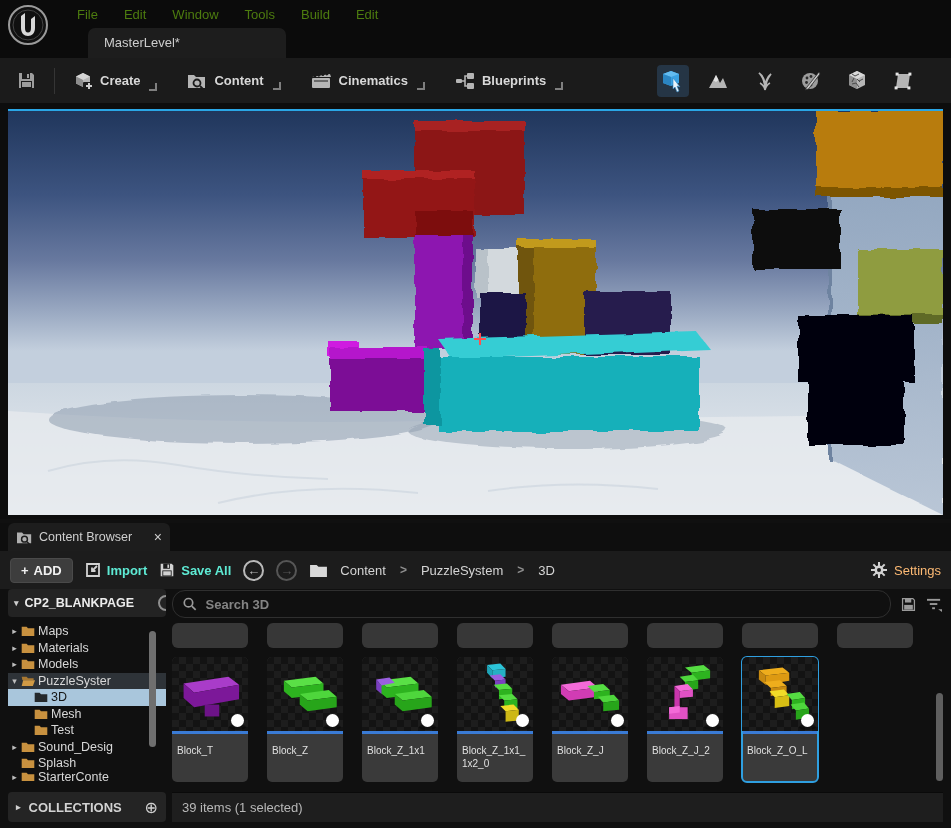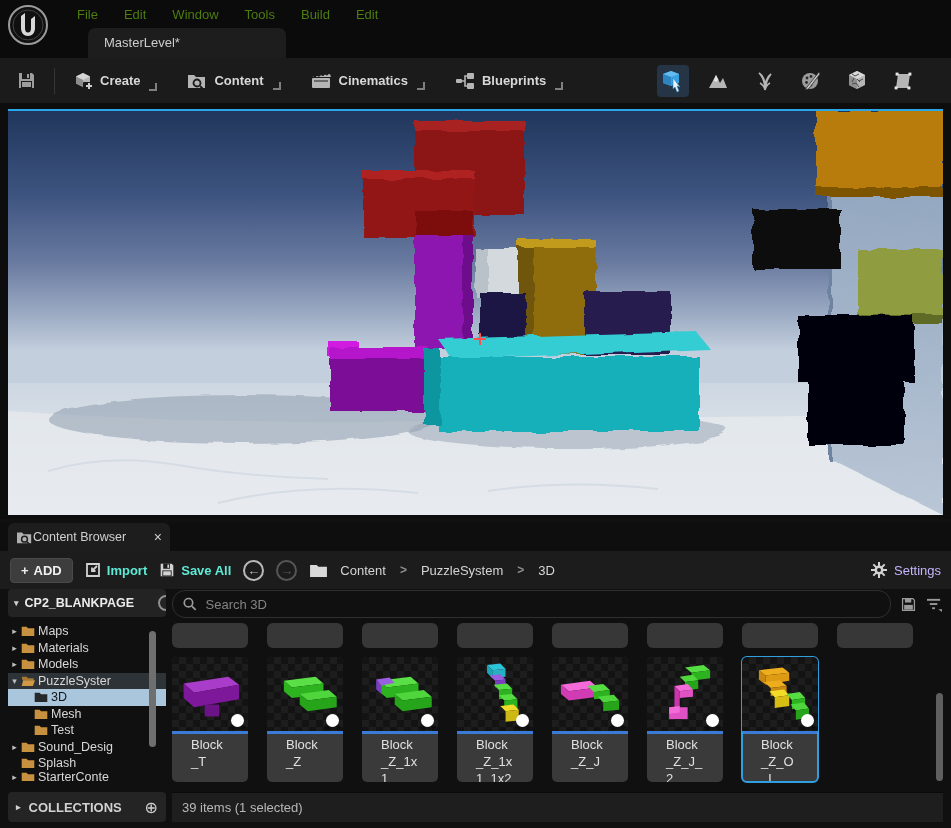--- a/index.html
+++ b/index.html
@@ -30,30 +30,30 @@
   .mode-btn.active{background:#253545;}
 
   
   .viewport-wrap{position:absolute;top:103px;left:0;right:0;height:416px;background:#0d0d0d;}
   .viewport{position:absolute;left:8px;right:8px;top:6px;bottom:4px;border-top:2px solid var(--viewport-focus-blue,#2aa6e6);overflow:hidden;background:#20365c;}
 
   
   .cb{position:absolute;top:519px;left:0;right:0;bottom:0;background:#101010;}
   .cb-tabstrip{position:absolute;top:4px;left:0;right:0;height:28px;background:#0e0e0e;}
   .cb-tab{position:absolute;left:8px;top:0;height:28px;width:162px;background:#1d1d1d;border-radius:6px 6px 0 0;
-    display:flex;align-items:center;gap:0;padding:0 8px;box-sizing:border-box;color:#cfcfcf;font-size:12.5px;}
+    display:flex;align-items:center;gap:6px;padding:0 8px;box-sizing:border-box;color:#cfcfcf;font-size:12.5px;}
   .cb-tab .close{margin-left:auto;color:#cfcfcf;font-size:14px;}
   .cb-toolbar{position:absolute;top:32px;left:0;right:0;height:38px;background:#1c1c1c;display:flex;align-items:center;padding:0 10px;box-sizing:border-box;gap:12px;}
   .add-btn{display:flex;align-items:center;gap:5px;background:#3d3d3d;border:1px solid #4a4a4a;border-radius:4px;color:#f0f0f0;font-weight:bold;font-size:13px;padding:4px 10px;}
   .cbt-btn{display:flex;align-items:center;gap:6px;color:#5eead4;font-size:13px;font-weight:bold;}
   .nav-circle{width:21px;height:21px;border-radius:50%;border:2px solid #b9b9b9;display:flex;align-items:center;justify-content:center;color:#b9b9b9;font-size:13px;box-sizing:border-box;}
   .nav-circle.disabled{border-color:#565656;color:#565656;}
   .crumb{color:#d4d4d4;font-size:13px;}
   .crumb-sep{color:#8f8f8f;font-size:12px;font-weight:bold;margin:0 2px;}
-  .settings{margin-left:auto;display:flex;align-items:center;gap:7px;color:#c4b5fd;font-size:13px;}
+  .settings{margin-left:auto;display:flex;align-items:center;gap:7px;color:#fdba74;font-size:13px;}
 
   
   .sidebar{position:absolute;top:70px;left:8px;width:158px;bottom:6px;}
   .src-header{height:28px;background:#232323;border-radius:4px;display:flex;align-items:center;gap:6px;padding:0 6px;
     color:#ececec;font-weight:bold;font-size:12.5px;overflow:hidden;white-space:nowrap;position:relative;}
   .src-header .half-circle{position:absolute;right:-8px;width:16px;height:16px;border:2px solid #8f8f8f;border-radius:50%;box-sizing:border-box;}
   .tree{margin-top:6px;font-size:12.5px;color:#d8d8d8;position:relative;height:158px;overflow:hidden;}
   .trow{display:flex;align-items:center;height:16.5px;white-space:nowrap;overflow:hidden;}
   .trow .chev{width:13px;text-align:center;color:#bdbdbd;font-size:9px;flex:none;}
   .trow .ficon{flex:none;margin-right:3px;}
@@ -62,34 +62,34 @@
   .trow.sel{background:var(--selected-row-bg,#a9c6dc);color:#141414;}
   .tree-scrollbar{position:absolute;right:10px;top:8px;width:7px;height:116px;background:#6f6f6f;border-radius:4px;}
   .collections{position:absolute;left:0;right:0;bottom:0;height:30px;background:#242424;border-radius:4px;
     display:flex;align-items:center;gap:8px;padding:0 8px;box-sizing:border-box;color:#d2d2d2;font-weight:bold;font-size:13px;}
   .collections .plus{margin-left:auto;font-size:16px;font-weight:normal;color:#cfcfcf;}
 
   
   .assets{position:absolute;top:70px;left:172px;right:8px;bottom:0;}
   .searchrow{display:flex;align-items:center;gap:10px;height:30px;}
   .searchbox{flex:1;display:flex;align-items:center;gap:7px;height:26px;background:#101010;border:1px solid #2f2f2f;border-radius:13px;padding:0 10px;}
-  .searchbox input{background:transparent;border:none;outline:none;color:#e5e5e5;font-size:13px;width:100%;font-family:"Liberation Sans",sans-serif;}
+  .searchbox input{background:transparent;border:none;outline:none;color:#e5e5e5;font-size:13px;width:100%;font-family:"Liberation Sans",sans-serif;font-weight:bold;}
   .searchbox input::placeholder{color:#848484;}
   .grid{position:relative;margin-top:4px;height:160px;overflow:hidden;}
   .stub-row{display:flex;gap:19px;}
   .stub{width:76px;height:25px;background:#373737;border-radius:6px;flex:none;}
   .tile-row{display:flex;gap:19px;margin-top:9px;}
   .tile{width:76px;height:125px;background:#3a3a3a;border-radius:5px;flex:none;position:relative;overflow:hidden;}
   .tile.selected{outline:2px solid var(--selection-blue,#2f9fe0);outline-offset:-1px;}
   .thumb{height:74px;position:relative;background-color:#131313;
     background-image:linear-gradient(45deg,#1d1d1d 25%,transparent 25%,transparent 75%,#1d1d1d 75%),
                      linear-gradient(45deg,#1d1d1d 25%,transparent 25%,transparent 75%,#1d1d1d 75%);
     background-position:0 0,7px 7px;background-size:14px 14px;}
   .stripe{height:3px;background:var(--tile-stripe-blue,#3a7bd5);}
-  .tlabel{padding:3px 19px;font-size:13px;color:#e0e0e0;line-height:1.3;word-break:break-all;}
+  .tlabel{padding:3px 5px;font-size:10px;color:#e0e0e0;line-height:1.3;word-break:break-all;margin-top:7px;}
   .dot-shadow{position:absolute;right:2px;bottom:1px;width:17px;height:6px;background:#000;opacity:.4;border-radius:50%;}
   .white-dot{position:absolute;right:4px;bottom:4px;width:13px;height:13px;background:#fff;border-radius:50%;}
   .grid-scrollbar{position:absolute;right:0;top:70px;width:7px;height:88px;background:#5f5f5f;border-radius:4px;}
   .statusbar{position:absolute;left:0;right:0;bottom:6px;height:30px;background:#1e1e1e;border-top:1px solid #0a0a0a;
     display:flex;align-items:center;padding:0 10px;color:#b8b8b8;font-size:13px;box-sizing:border-box;}
   .splitter{position:absolute;top:70px;left:166px;width:6px;bottom:6px;background:#101010;}
 </style>
 </head>
 <body>
 

